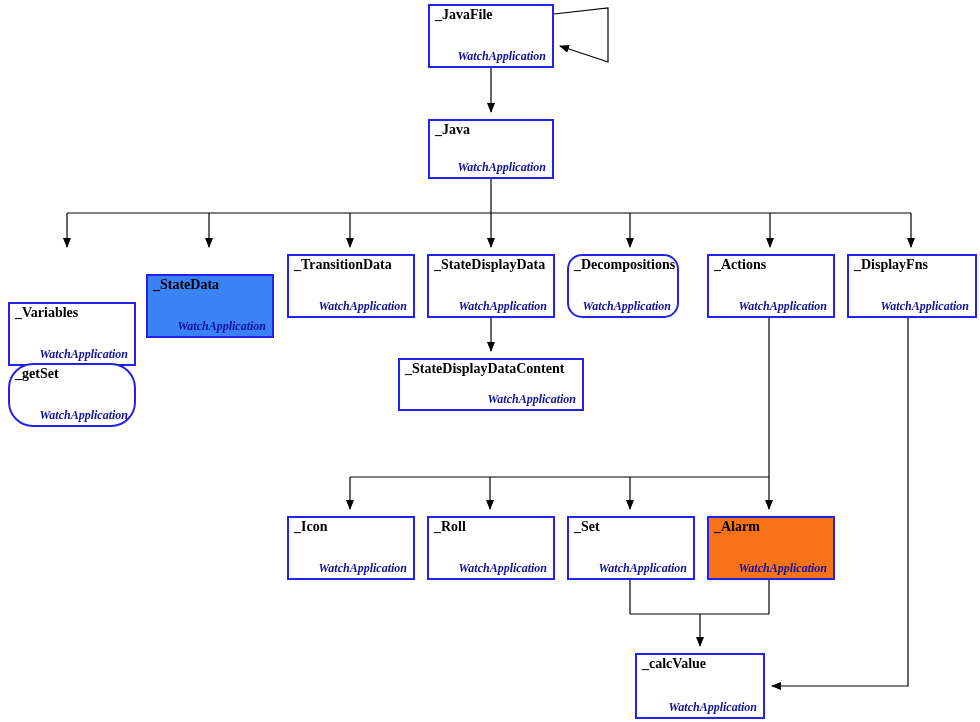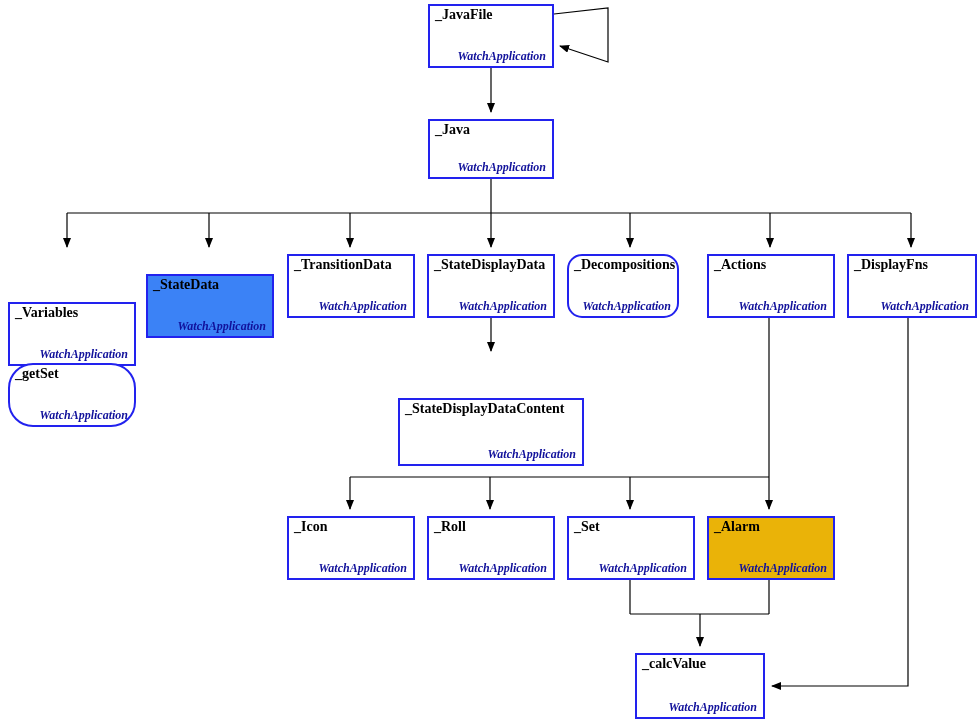--- a/index.html
+++ b/index.html
@@ -150,37 +150,37 @@
         <div class="node-stereo" style="color: rgb(17, 17, 155);">WatchApplication</div>
       </div>
       <div class="node" style="left: 847px; top: 254px; width: 130px; height: 64px; border-color: rgb(34, 34, 238); background: rgb(255, 255, 255); text-align: right;">
         <div class="node-title">_DisplayFns</div>
         <div class="node-stereo" style="color: rgb(17, 17, 155);">WatchApplication</div>
       </div>
       <div class="node" style="left: 8px; top: 363px; width: 128px; height: 64px; border-color: rgb(34, 34, 238); background: rgb(255, 255, 255); border-radius: 25px;">
         <div class="node-title">_getSet</div>
         <div class="node-stereo" style="color: rgb(17, 17, 155);">WatchApplication</div>
       </div>
-      <div class="node" style="left: 398px; top: 358px; width: 186px; height: 68px; border-color: rgb(34, 34, 238); background: rgb(255, 255, 255); margin-top: 40px;">
+      <div class="node" style="left: 398px; top: 358px; width: 186px; height: 53px; border-color: rgb(34, 34, 238); background: rgb(255, 255, 255);">
         <div class="node-title">_StateDisplayDataContent</div>
         <div class="node-stereo" style="color: rgb(17, 17, 155);">WatchApplication</div>
       </div>
       <div class="node" style="left: 287px; top: 516px; width: 128px; height: 64px; border-color: rgb(34, 34, 238); background: rgb(255, 255, 255);">
         <div class="node-title">_Icon</div>
         <div class="node-stereo" style="color: rgb(17, 17, 155);">WatchApplication</div>
       </div>
       <div class="node" style="left: 427px; top: 516px; width: 128px; height: 64px; border-color: rgb(34, 34, 238); background: rgb(255, 255, 255);">
         <div class="node-title">_Roll</div>
         <div class="node-stereo" style="color: rgb(17, 17, 155);">WatchApplication</div>
       </div>
       <div class="node" style="left: 567px; top: 516px; width: 128px; height: 64px; border-color: rgb(34, 34, 238); background: rgb(255, 255, 255);">
         <div class="node-title">_Set</div>
         <div class="node-stereo" style="color: rgb(17, 17, 155);">WatchApplication</div>
       </div>
-      <div class="node" style="left: 707px; top: 516px; width: 128px; height: 64px; border-color: rgb(34, 34, 238); background: #eab308;">
+      <div class="node" style="left: 707px; top: 516px; width: 128px; height: 64px; border-color: rgb(34, 34, 238); background: #f97316;">
         <div class="node-title">_Alarm</div>
         <div class="node-stereo" style="color: rgb(17, 17, 155);">WatchApplication</div>
       </div>
       <div class="node" style="left: 635px; top: 653px; width: 130px; height: 66px; border-color: rgb(34, 34, 238); background: rgb(255, 255, 255); text-align: right;">
         <div class="node-title">_calcValue</div>
         <div class="node-stereo" style="color: rgb(17, 17, 155);">WatchApplication</div>
       </div>
     </div>
 
 </div>

